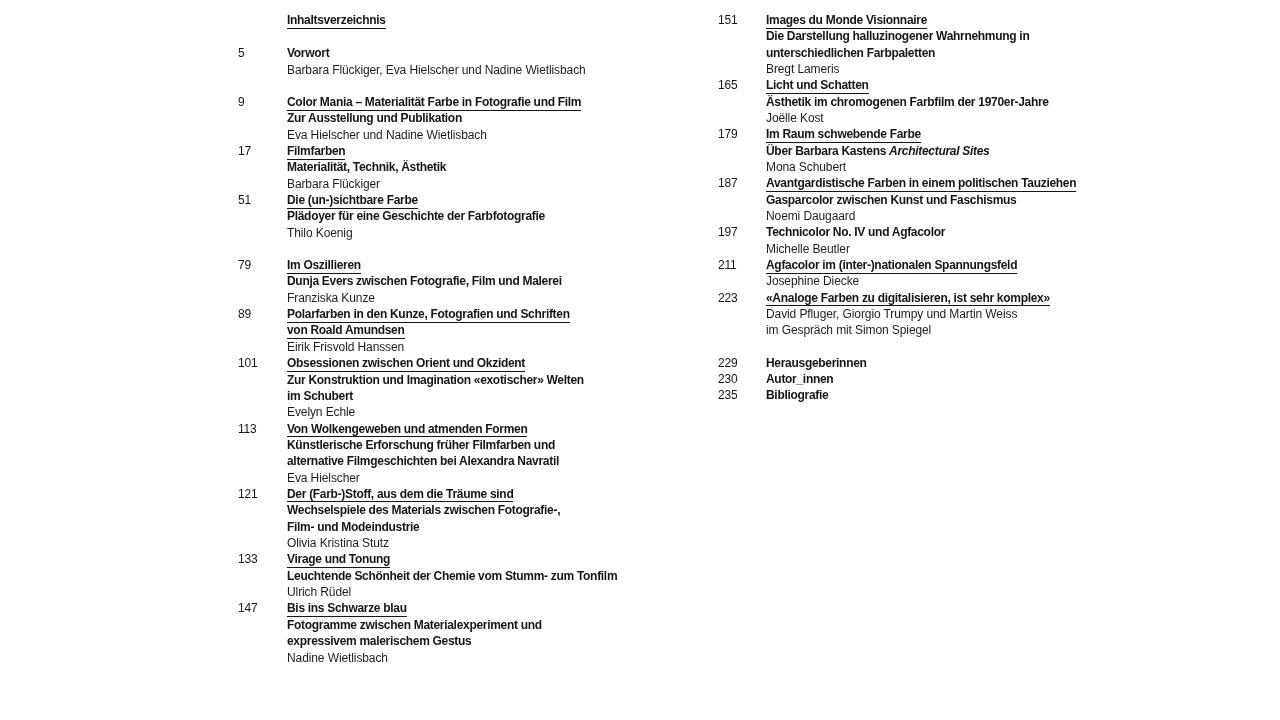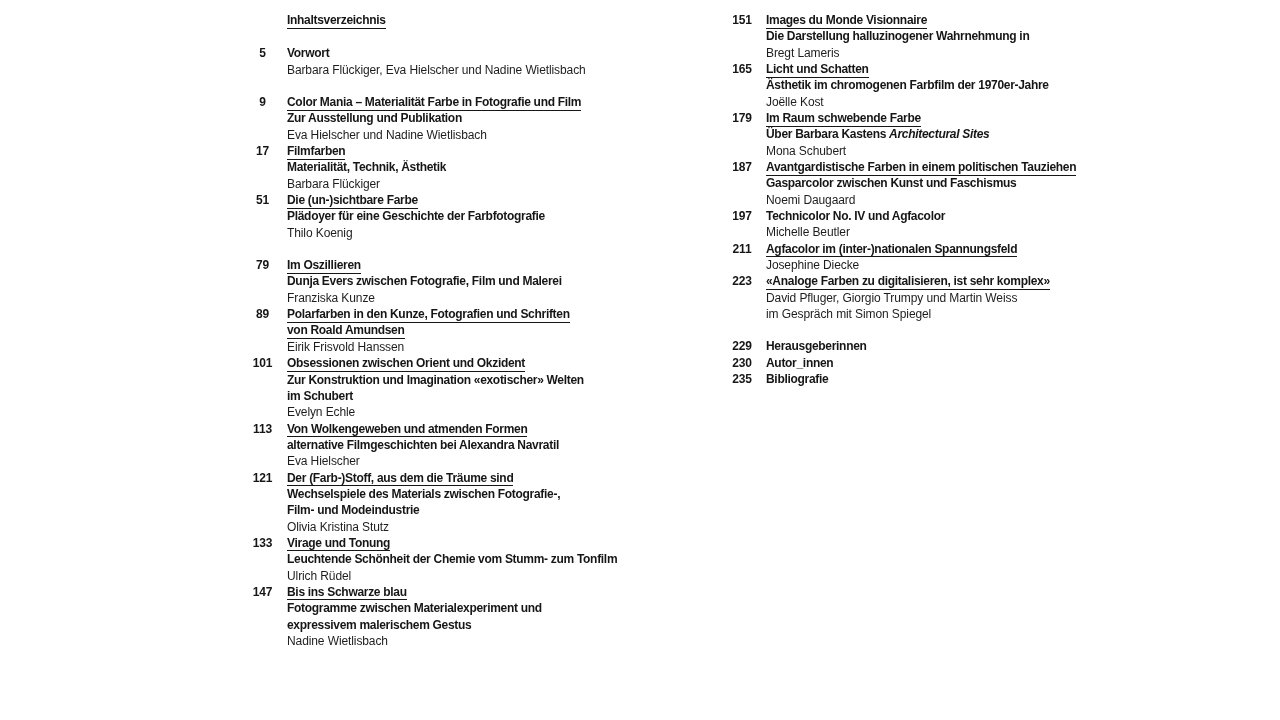--- a/index.html
+++ b/index.html
@@ -9,22 +9,22 @@
     font-family:"Liberation Sans","DejaVu Sans",sans-serif;
     -webkit-font-smoothing:antialiased;
   }
   .col{position:absolute;top:12px}
   .col-left{left:238px;width:465px}
   .col-right{left:718px;width:470px}
   .entry{display:flex;align-items:flex-start}
   .entry.gap{margin-top:16px}
   .header-row{margin-bottom:17px}
   .num{
-    flex:0 0 49px;font-weight:700;font-size:12px;
-    letter-spacing:-0.2px;line-height:16.4px;text-align:center;
+    flex:0 0 49px;font-weight:400;font-size:12px;
+    letter-spacing:-0.2px;line-height:16.4px;
   }
   .col-right .num{flex:0 0 48px}
   .body{flex:1;min-width:0}
   .line{line-height:16.4px;white-space:nowrap}
   .tl,.sl{font-weight:700;font-size:12px;letter-spacing:-0.3px}
   .al{font-weight:400;font-size:12px;letter-spacing:-0.1px;color:#1d1d1d;line-height:16.2px}
   .li{display:inline}
   .li.u{border-bottom:1.2px solid #161616;padding-bottom:0.5px}
   .it{font-style:italic}
 </style>
@@ -94,20 +94,21 @@
             <div class="line tl"><span class="li u">Obsessionen zwischen Orient und Okzident</span></div>
             <div class="line sl"><span class="li">Zur Konstruktion und Imagination «exotischer» Welten</span></div>
             <div class="line sl"><span class="li">im Schubert</span></div>
             <div class="line al"><span class="li">Evelyn Echle</span></div>
           </div>
         </div>
         <div class="entry">
           <div class="num">113</div>
           <div class="body">
             <div class="line tl"><span class="li u">Von Wolkengeweben und atmenden Formen</span></div>
+            <div class="line sl"><span class="li">Künstlerische Erforschung früher Filmfarben und</span></div>
             <div class="line sl"><span class="li">alternative Filmgeschichten bei Alexandra Navratil</span></div>
             <div class="line al"><span class="li">Eva Hielscher</span></div>
           </div>
         </div>
         <div class="entry">
           <div class="num">121</div>
           <div class="body">
             <div class="line tl"><span class="li u">Der (Farb-)Stoff, aus dem die Träume sind</span></div>
             <div class="line sl"><span class="li">Wechselspiele des Materials zwischen Fotografie-,</span></div>
             <div class="line sl"><span class="li">Film- und Modeindustrie</span></div>
@@ -134,20 +135,21 @@
       </div>
   </div>
 
   <div class="col col-right">
     <div class="entries" id="entries-right">
         <div class="entry">
           <div class="num">151</div>
           <div class="body">
             <div class="line tl"><span class="li u">Images du Monde Visionnaire</span></div>
             <div class="line sl"><span class="li">Die Darstellung halluzinogener Wahrnehmung in</span></div>
+            <div class="line sl"><span class="li">unterschiedlichen Farbpaletten</span></div>
             <div class="line al"><span class="li">Bregt Lameris</span></div>
           </div>
         </div>
         <div class="entry">
           <div class="num">165</div>
           <div class="body">
             <div class="line tl"><span class="li u">Licht und Schatten</span></div>
             <div class="line sl"><span class="li">Ästhetik im chromogenen Farbfilm der 1970er-Jahre</span></div>
             <div class="line al"><span class="li">Joëlle Kost</span></div>
           </div>

